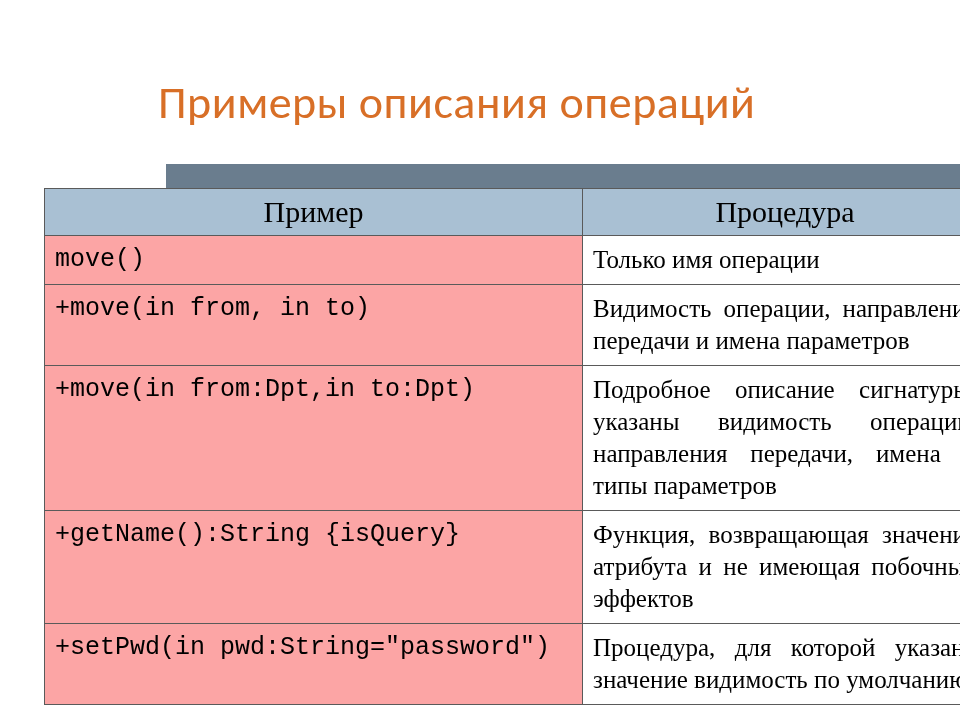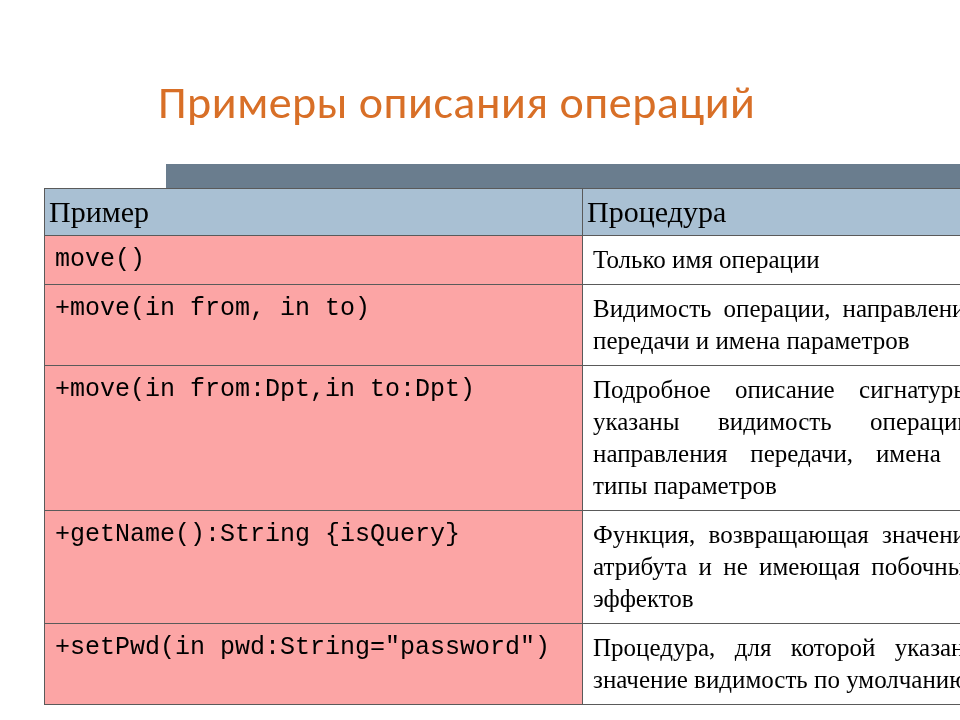--- a/index.html
+++ b/index.html
@@ -49,21 +49,21 @@
     table-layout: fixed;
   }
   table.ops th {
     background: #a9c0d3;
     border: 1px solid #5a5a5a;
     font-family: "Times New Roman", serif;
     font-weight: 400;
     font-size: 30px;
     color: #000;
     padding: 6px 4px;
-    text-align: left;
+    text-align: center;
   }
   table.ops td {
     border: 1px solid #5a5a5a;
     vertical-align: top;
     padding: 8px 10px;
     font-size: 25px;
     line-height: 1.28;
   }
   table.ops td.example {
     font-family: "Courier New", monospace;

